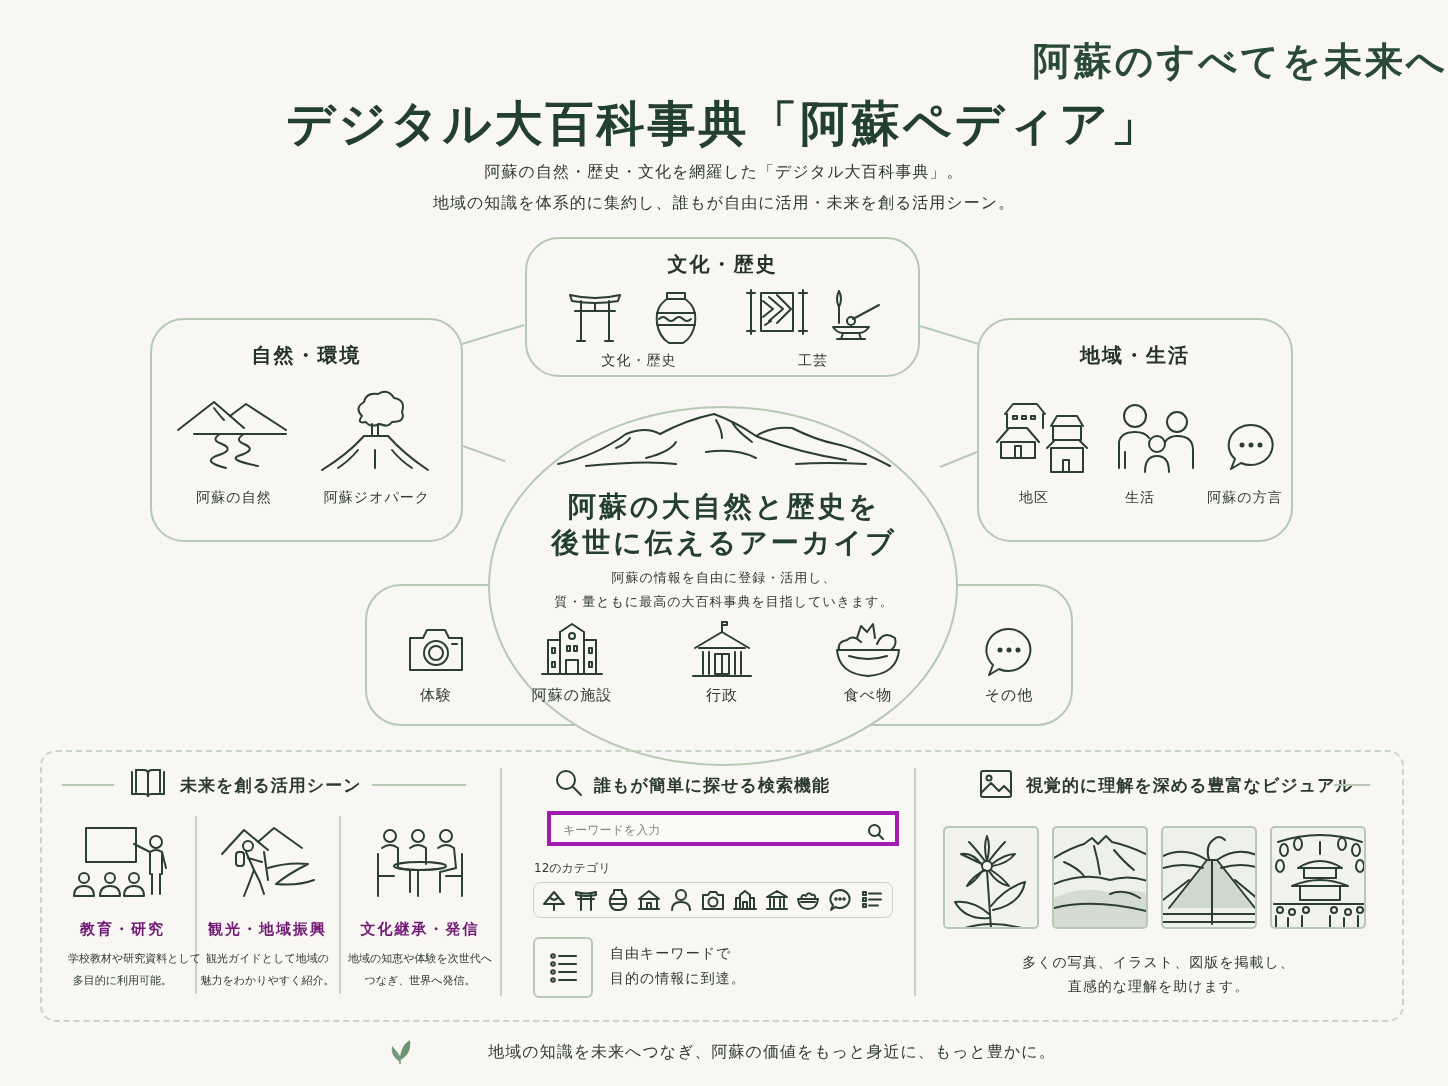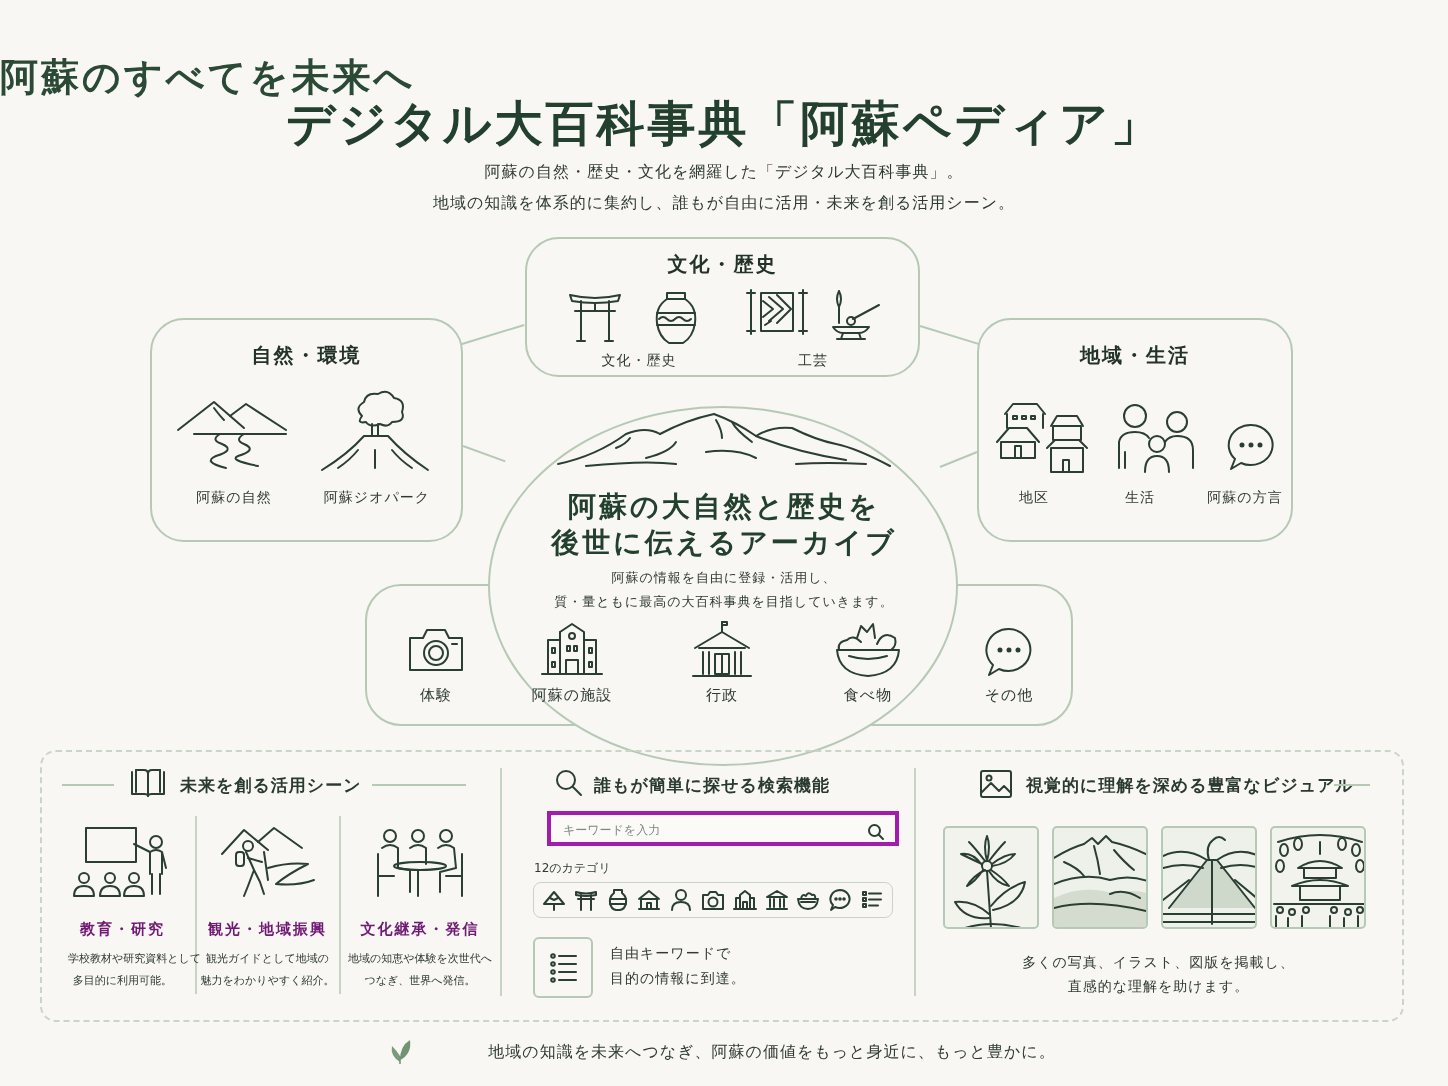--- a/index.html
+++ b/index.html
@@ -9,21 +9,21 @@
     font-family: "DejaVu Sans", "Liberation Sans", sans-serif;
     color: #2c3a30;
     position: relative;
     overflow: hidden;
   }
   .abs { position: absolute; }
   svg { display: block; }
   .ico { stroke: #2a3e32; fill: none; stroke-width: 2; stroke-linecap: round; stroke-linejoin: round; }
 
   
-  .h1 { left: 0; width: 1448px; top: 52px; text-align: left; font-size: 38px; font-weight: bold; color: #2a4a36; letter-spacing: 3px; }
+  .h1 { left: 0; width: 1448px; top: 36px; text-align: right; font-size: 38px; font-weight: bold; color: #2a4a36; letter-spacing: 3px; }
   .h2 { left: 0; width: 1448px; top: 92px; text-align: center; font-size: 48px; font-weight: bold; color: #23402e; letter-spacing: 3px; }
   .sub { left: 0; width: 1448px; text-align: center; font-size: 16px; color: #2f3a33; letter-spacing: 1px; }
 
   
   .box { position: absolute; border: 2px solid #b6c9b4; border-radius: 34px; background: #f8f7f3; }
   .box-title { position: absolute; left: 0; right: 0; text-align: center; font-size: 20px; font-weight: bold; color: #24332a; letter-spacing: 2px; }
   .lbl { position: absolute; text-align: center; font-size: 14px; color: #2f3a33; letter-spacing: 1px; }
   .conn { position: absolute; height: 2px; background: #b6c9b4; transform-origin: 0 50%; }
 
   

